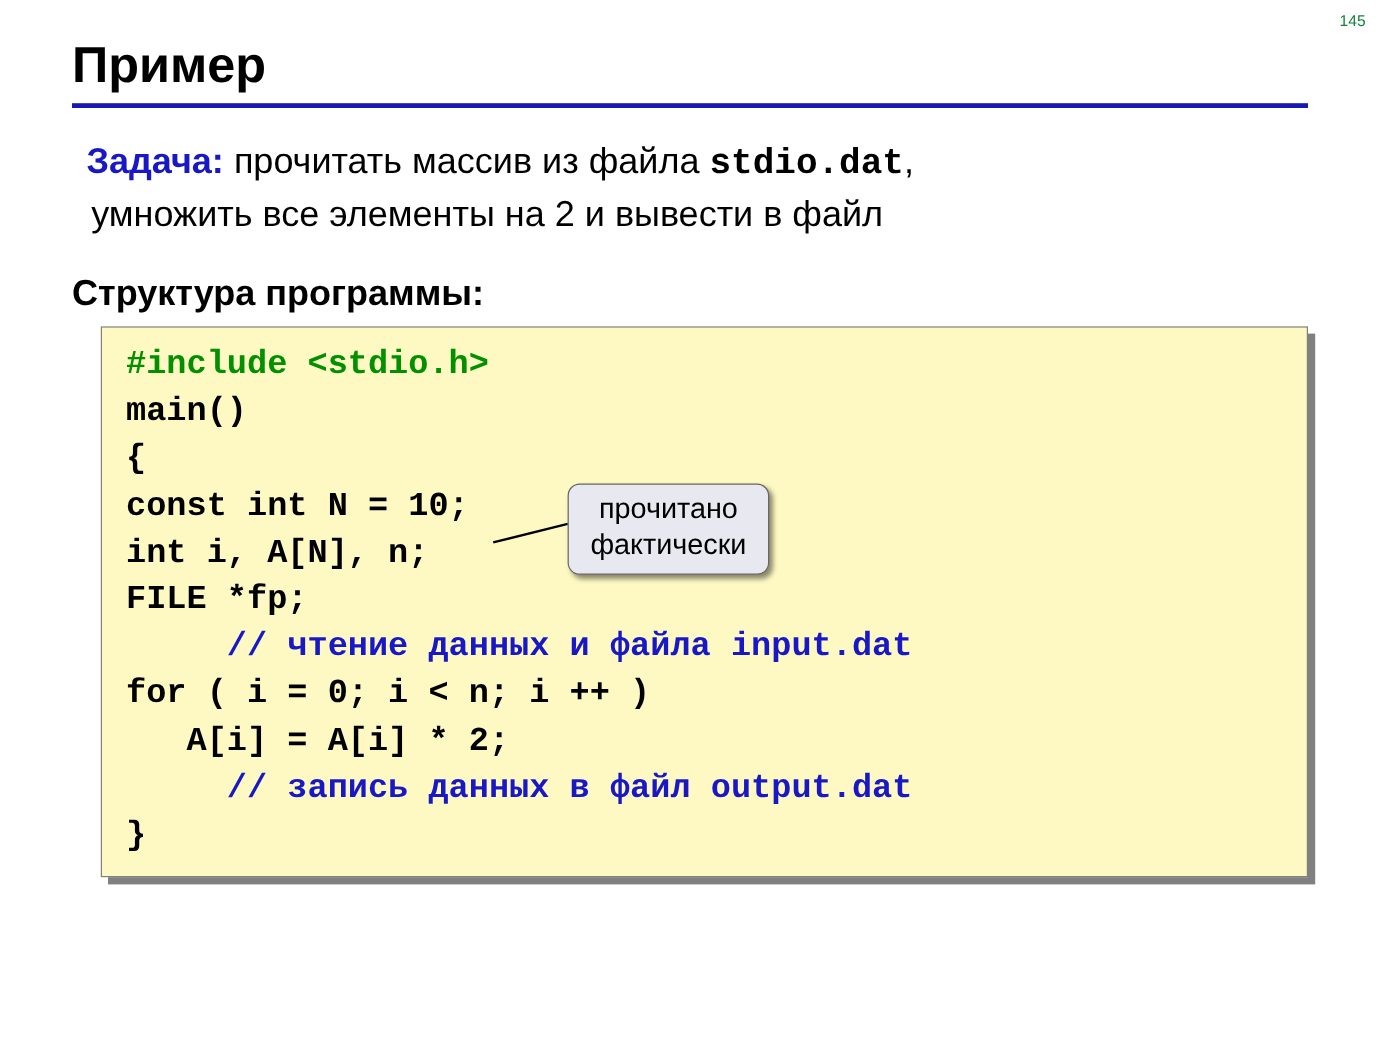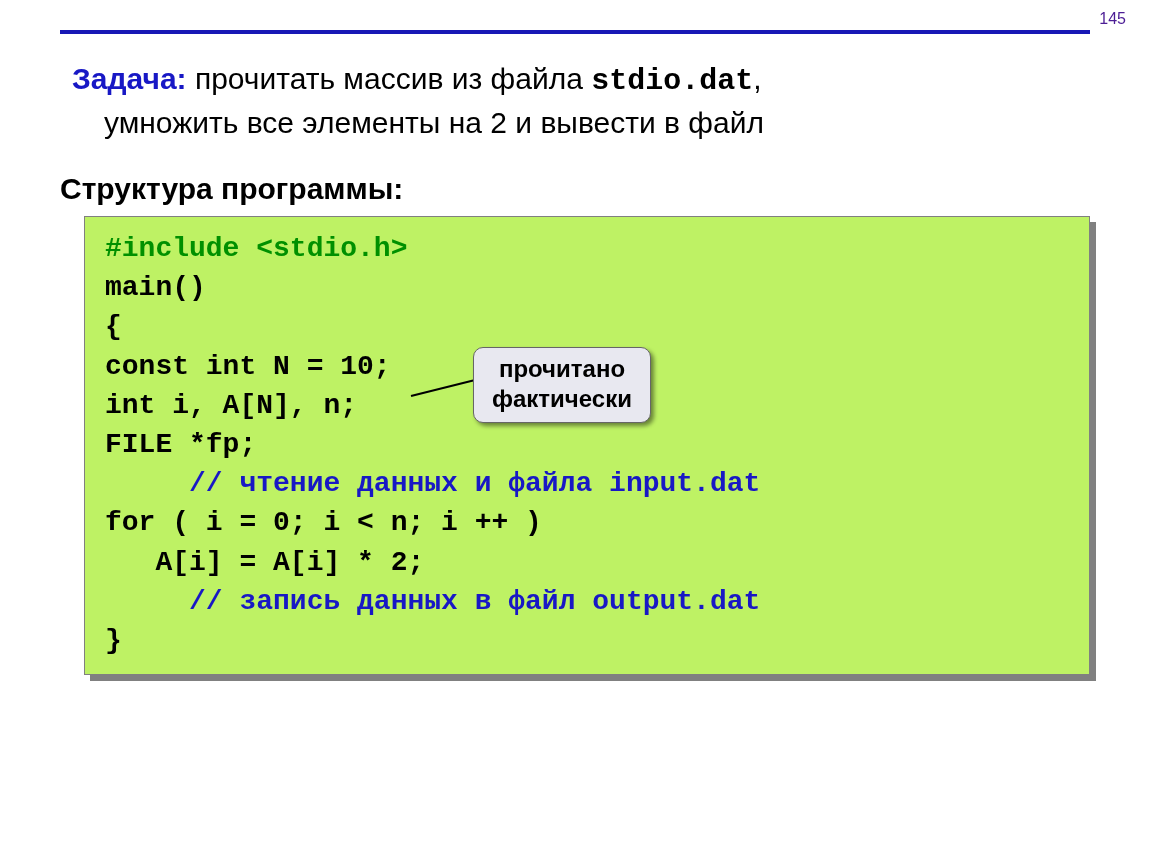--- a/index.html
+++ b/index.html
@@ -7,23 +7,23 @@
     width: 1150px;
     height: 864px;
     background: #ffffff;
     font-family: Arial, Helvetica, sans-serif;
     position: relative;
     overflow: hidden;
   }
   .page-number {
     position: absolute;
     top: 10px;
-    right: 24px;
-    font-size: 16px;
-    color: #4c1d95;
+    right: 12px;
+    font-size: 13px;
+    color: #15803d;
   }
   .content {
     padding: 30px 60px 0 60px;
   }
   .title {
     font-size: 42px;
     font-weight: bold;
     color: #000;
     margin-bottom: 8px;
   }
@@ -37,21 +37,21 @@
     color: #000;
     line-height: 1.4;
     margin-bottom: 28px;
   }
   .task-label {
     color: #1818c5;
     font-weight: bold;
     margin-left: 12px;
   }
   .indent {
-    margin-left: 44px;
+    margin-left: 16px;
     display: block;
   }
   .mono-inline {
     font-family: "Courier New", monospace;
     font-weight: bold;
   }
   .struct-label {
     font-size: 30px;
     color: #000000;
     font-weight: bold;
@@ -64,21 +64,21 @@
   .code-shadow {
     position: absolute;
     top: 6px;
     left: 6px;
     right: -6px;
     bottom: -6px;
     background: #808080;
   }
   .code-box {
     position: relative;
-    background: #bef264;
+    background: #fef9c3;
     border: 1px solid #808080;
     padding: 12px 20px 14px 20px;
     font-family: "Courier New", monospace;
     font-size: 28px;
     font-weight: bold;
     line-height: 1.4;
     color: #000;
     white-space: pre;
   }
   .code-green { color: #009000; }
@@ -86,21 +86,21 @@
   .callout {
     position: absolute;
     left: 388px;
     top: 130px;
     background: #e8e8f0;
     border: 1px solid #666;
     border-radius: 10px;
     padding: 6px 18px 8px 18px;
     font-family: Arial, sans-serif;
     font-size: 24px;
-    font-weight: bold;
+    font-weight: normal;
     color: #000;
     text-align: center;
     line-height: 1.25;
     box-shadow: 3px 3px 4px rgba(0,0,0,0.45);
     white-space: normal;
   }
   .callout-line {
     position: absolute;
     left: 326px;
     top: 178px;
@@ -111,20 +111,21 @@
     transform: rotate(-14deg);
   }
 </style>
 </head>
 <body>
 
 <div class="page-number">145</div>
 
 <div class="content">
 
+  <div class="title">Пример</div>
   <hr class="hr">
 
   <div class="task-block">
     <span class="task-label">Задача:</span><span> прочитать массив из файла </span><span class="mono-inline">stdio.dat</span><span>,</span>
     <span class="indent">умножить все элементы на 2 и вывести в файл</span>
   </div>
 
   <div class="struct-label">Структура программы:</div>
 
   <div class="code-wrap">

